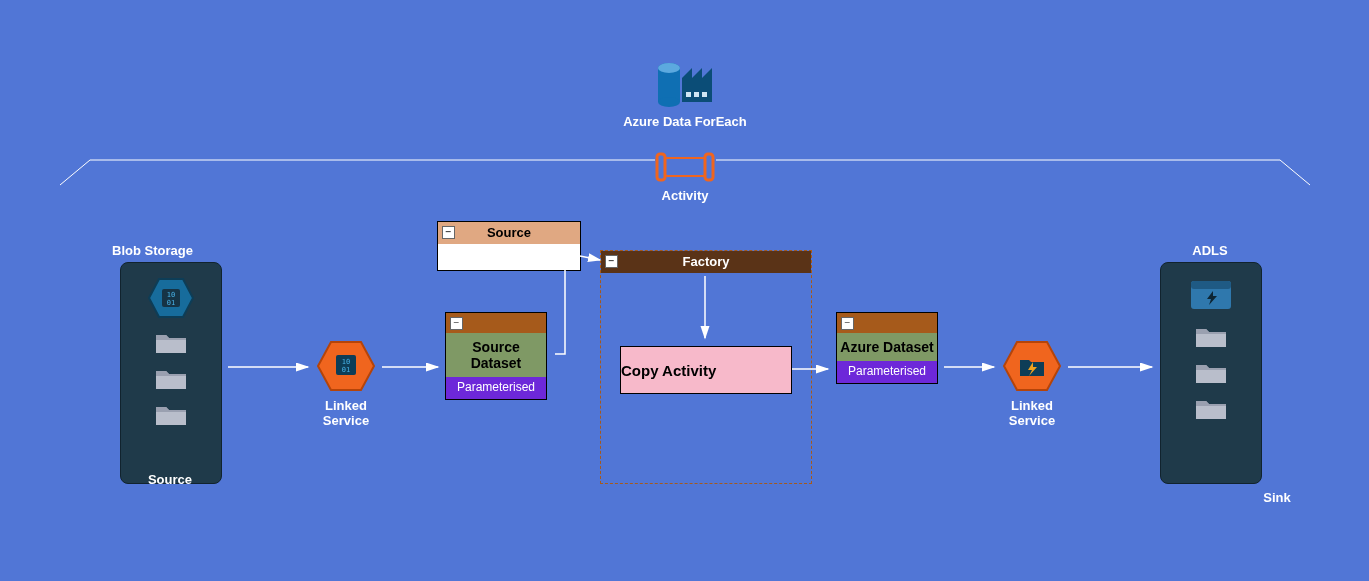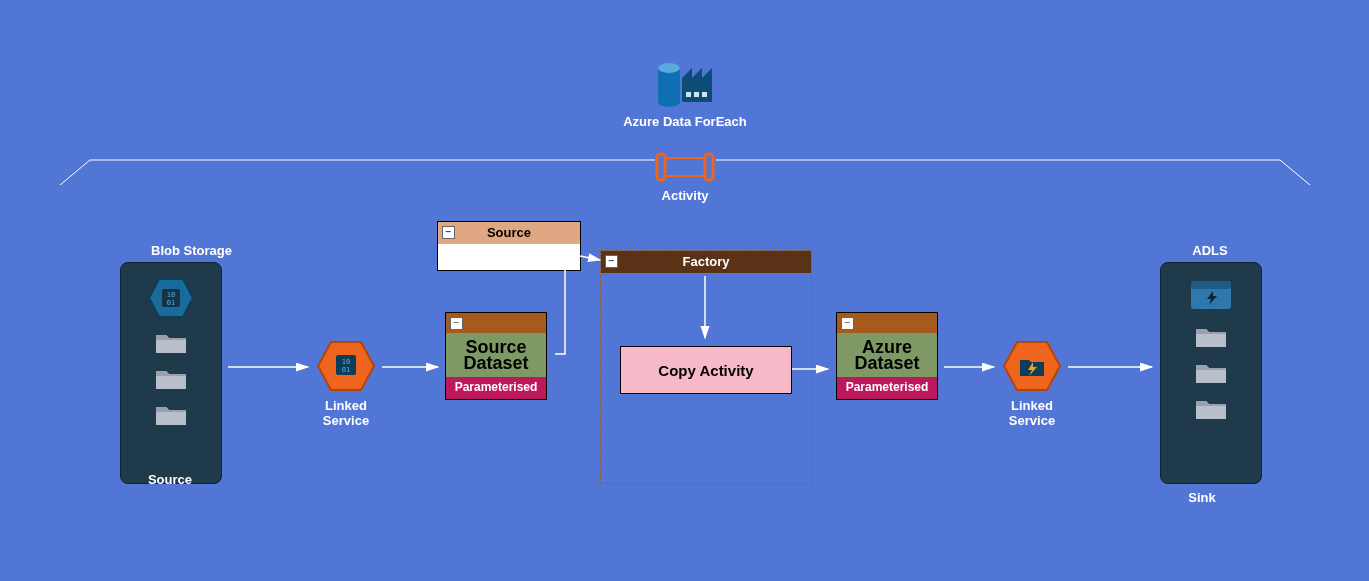--- a/index.html
+++ b/index.html
@@ -73,30 +73,29 @@
     line-height: 9px;
     text-align: center;
     color: #444;
   }
   .dataset-body {
     background: #7f9965;
     color: #000;
     font-weight: 700;
     text-align: center;
     padding: 6px 2px;
-    font-size: 18px;
+    font-size: 14px;
     line-height: 16px;
   }
   .dataset-foot {
-    background: #be185d;
+    background: #6d28d9;
     color: #fff;
     text-align: center;
     font-size: 12px;
     padding: 3px 0 5px;
-    font-weight: bold;
   }
 
   
   .lookup-box {
     position: absolute;
     width: 142px;
     border: 1px solid #000;
   }
   .lookup-head {
     height: 22px;
@@ -136,21 +135,21 @@
     position: absolute;
     width: 170px;
     height: 46px;
     background: #f7b9ca;
     border: 1px solid #000;
     color: #000;
     font-weight: 700;
     font-size: 15px;
     display: flex;
     align-items: center;
-    justify-content: center;
+    justify-content: flex-start;
   }
 
   
   .adf-icon {
     position: absolute;
     left: 50%;
     top: 56px;
     transform: translateX(-50%);
   }
 
@@ -205,21 +204,21 @@
 
   <div class="pipe-icon">
     <svg width="62" height="30" viewBox="0 0 62 30">
       <rect x="11" y="6" width="40" height="18" rx="2" fill="#5176d6" stroke="#f0651e" stroke-width="2"></rect>
       <rect x="3" y="2" width="8" height="26" rx="3" fill="#5176d6" stroke="#f0651e" stroke-width="3"></rect>
       <rect x="51" y="2" width="8" height="26" rx="3" fill="#5176d6" stroke="#f0651e" stroke-width="3"></rect>
     </svg>
   </div>
   <div class="lbl" style="left:640px; top:188px; width:90px;">Activity</div>
 
-  <div class="lbl" style="left:112px; top:243px; width:120px; text-align:right;">Blob Storage</div>
+  <div class="lbl" style="left:112px; top:243px; width:120px; text-align:left;">Blob Storage</div>
   <div class="storage-box" style="left:120px; top:262px;">
     <div class="storage-inner">
 
       <svg class="hex" viewBox="0 0 48 42">
         <polygon points="12,2 36,2 46,21 36,40 12,40 2,21" fill="#176c9c" stroke="#0d3d57" stroke-width="2"></polygon>
         <rect x="15" y="12" width="18" height="18" rx="2" fill="#163345"></rect>
         <text x="24" y="20" font-size="7" fill="#47b2e8" text-anchor="middle" font-family="monospace">10</text>
         <text x="24" y="28" font-size="7" fill="#47b2e8" text-anchor="middle" font-family="monospace">01</text>
       </svg>
       <svg class="folder" viewBox="0 0 34 26">
@@ -305,21 +304,21 @@
       <svg class="folder" viewBox="0 0 34 26">
           <path d="M2 6h10l3 3h17v15H2z" fill="#b9becb"></path>
           <path d="M2 6h10l3 3h17v2H2z" fill="#9aa0b0"></path>
         </svg>
       <svg class="folder" viewBox="0 0 34 26">
           <path d="M2 6h10l3 3h17v15H2z" fill="#b9becb"></path>
           <path d="M2 6h10l3 3h17v2H2z" fill="#9aa0b0"></path>
         </svg>
     </div>
   </div>
-  <div class="lbl" style="left:1152px; top:490px; width:100px;">Sink</div>
+  <div class="lbl" style="left:1227px; top:490px; width:100px;">Sink</div>
 
   <svg class="overlay">
     <defs>
       <marker id="arrw" markerWidth="10" markerHeight="10" refX="8" refY="3" orient="auto">
         <path d="M0,0 L9,3 L0,6 z" fill="#fff"></path>
       </marker>
     </defs>
 
     <line x1="228" y1="367" x2="308" y2="367" stroke="#fff" stroke-width="1.5" marker-end="url(#arrw)"></line>
 

